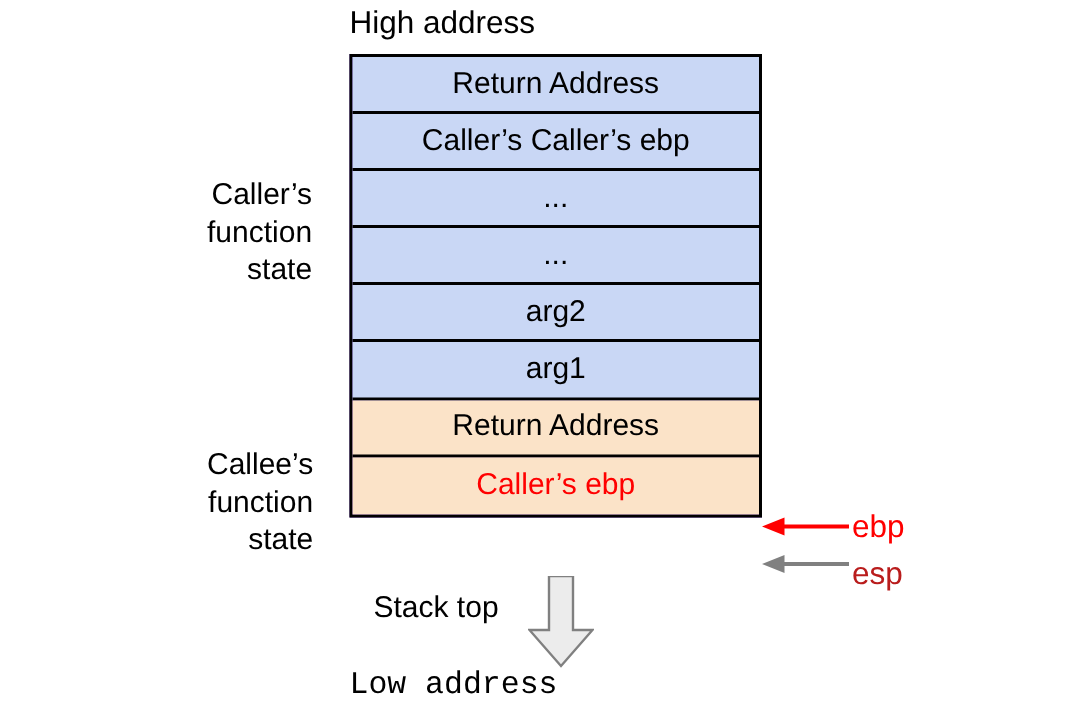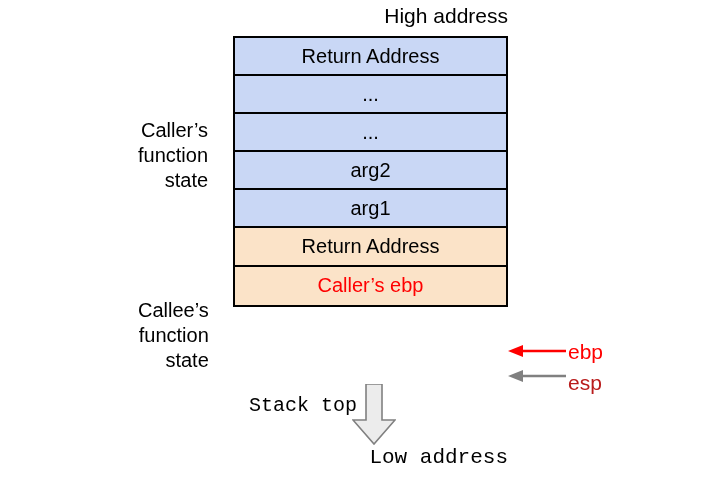--- a/index.html
+++ b/index.html
@@ -18,21 +18,21 @@
     width: 720px;
     height: 478px;
   }
 
   
   .caption {
     position: absolute;
     font-size: 21px;
     color: #000000;
     white-space: nowrap;
-    text-align: right;
+    text-align: left;
   }
   #high-address-label {
     left: 233px;
     width: 275px;
     top: 4px;
   }
   #low-address-label {
     left: 233px;
     width: 275px;
     top: 446px;
@@ -80,21 +80,20 @@
   .stack-row.red-text { color: #ff0000; }
 
   
   #stack-top-label {
     position: absolute;
     left: 249px;
     top: 394px;
     font-size: 20px;
     color: #000000;
     white-space: nowrap;
-    font-family: Liberation Mono, monospace;
   }
 
   
   #down-arrow {
     position: absolute;
     left: 352px;
     top: 384px;
     width: 44px;
     height: 62px;
   }
@@ -138,20 +137,21 @@
   </div>
 
   <div class="group-label" id="callees-state-label">
     <div>Callee’s</div>
     <div>function</div>
     <div>state</div>
   </div>
 
   <div id="stack-table">
     <div class="stack-row blue">Return Address</div>
+    <div class="stack-row blue">Caller’s Caller’s ebp</div>
     <div class="stack-row blue">...</div>
     <div class="stack-row blue">...</div>
     <div class="stack-row blue">arg2</div>
     <div class="stack-row blue">arg1</div>
     <div class="stack-row peach">Return Address</div>
     <div class="stack-row peach red-text">Caller’s ebp</div>
   </div>
 
   <div id="stack-top-label">Stack top</div>
 

